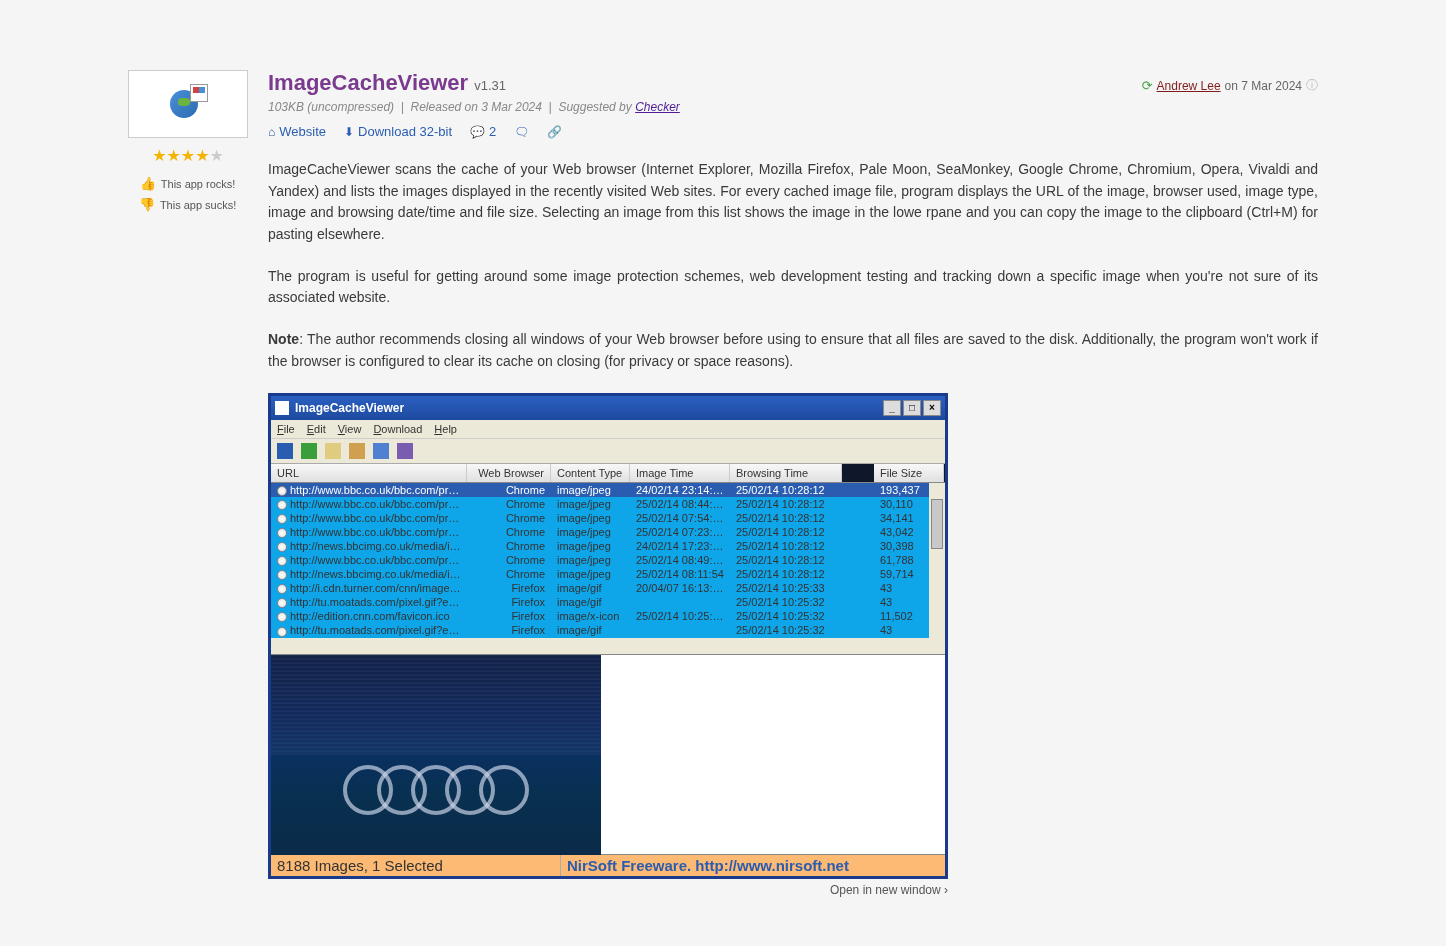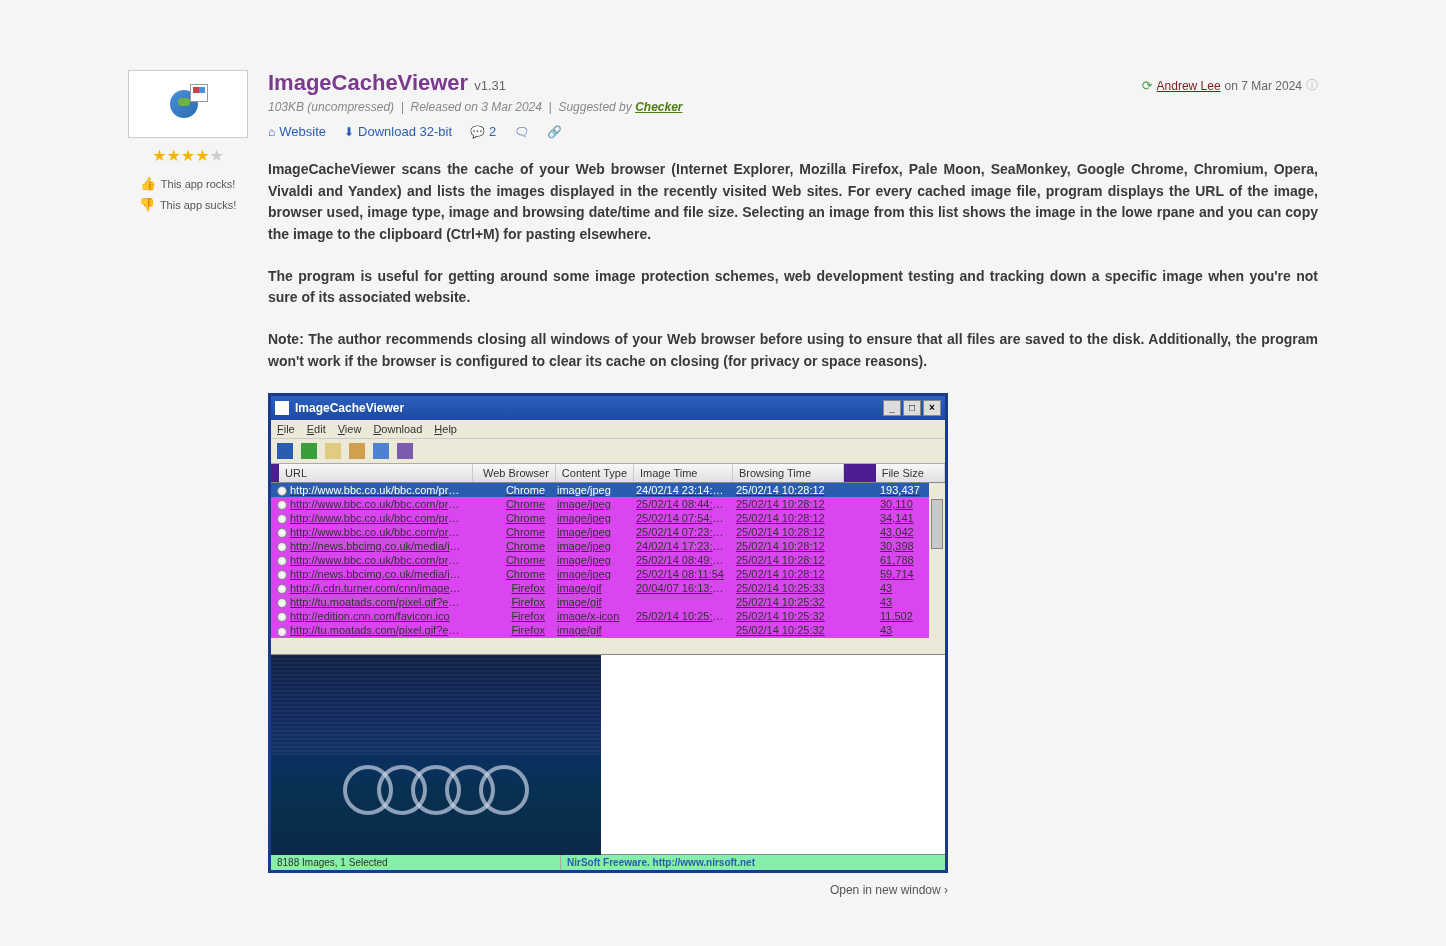--- a/index.html
+++ b/index.html
@@ -23,68 +23,68 @@
 .thumb-down { color: #999; font-size: 13px; }
 .title-row { display: flex; align-items: baseline; justify-content: space-between; }
 .title-left { display: flex; align-items: baseline; gap: 6px; }
 h1 { font-size: 22px; color: #7a3a8d; font-weight: bold; }
 .version { font-size: 13px; color: #666; }
 .contributor { font-size: 12px; color: #666; display: flex; align-items: center; gap: 4px; }
 .contributor a { color: #7f1d1d; text-decoration: underline; }
 .refresh-icon { color: #4a9e4a; font-size: 13px; }
 .info-icon { color: #bbb; font-size: 12px; }
 .meta-row { font-size: 12px; color: #888; font-style: italic; margin-top: 4px; }
-.meta-row a { color: #4d7c0f; text-decoration: underline; font-weight: bold; }
+.meta-row a { color: #4c1d95; text-decoration: underline; }
 .links-row { margin-top: 10px; display: flex; gap: 18px; align-items: center; font-size: 13px; }
 .links-row a { color: #2a5db0; text-decoration: none; display: inline-flex; align-items: center; gap: 4px; }
 .icon-sm { font-size: 12px; }
-.description { margin-top: 20px; color: #3a3a3a; line-height: 1.55; text-align: justify; font-weight: bold; }
+.description { margin-top: 20px; color: #3a3a3a; line-height: 1.55; text-align: justify; }
 .description p { margin-bottom: 20px; }
 .screenshot-wrap { margin-top: 20px; }
 .screenshot { border: 3px solid #1a3a8b; width: 680px; font-family: Tahoma, sans-serif; font-size: 11px; background: #ece9d8; }
 .titlebar { background: linear-gradient(#2b5fc0, #1d4aa0); color: #fff; padding: 4px 4px; display: flex; align-items: center; justify-content: space-between; font-weight: bold; font-size: 12px; }
 .titlebar-left { display: flex; align-items: center; gap: 6px; }
 .win-icon { width: 14px; height: 14px; background: #fff; display: inline-block; }
 .win-ctrls { display: flex; }
 .win-btn { width: 18px; height: 16px; background: #ddd; border: 1px solid #888; margin-left: 2px; font-size: 10px; text-align: center; line-height: 13px; color: #000; }
 .menubar { background: #ece9d8; padding: 3px 6px; display: flex; gap: 12px; border-bottom: 1px solid #ccc; }
 .menubar span { color: #333; }
 .menubar span::first-letter { text-decoration: underline; }
 .toolbar { background: #ece9d8; padding: 4px 6px; display: flex; gap: 8px; border-bottom: 1px solid #aaa; }
 .tool-icon { width: 16px; height: 16px; display: inline-block; }
 .tool-save { background: #2a5db0; }
 .tool-refresh { background: #3a9e3a; }
 .tool-copy { background: #e0cc80; }
 .tool-props { background: #d0a050; }
 .tool-find { background: #5080d0; }
 .tool-exit { background: #7a5db0; }
-.table-head { display: flex; background: #4c1d95; border-bottom: 1px solid #888; padding-left: 8px; }
+.table-head { display: flex; background: #0f172a; border-bottom: 1px solid #888; }
 .th { padding: 3px 6px; border-right: 1px solid #ccc; background: linear-gradient(#f8f8f8, #e0e0e0); font-size: 11px; white-space: nowrap; overflow: hidden; }
-.table-body { background: #d946ef; max-height: 180px; overflow: hidden; position: relative; text-decoration: underline; }
+.table-body { background: #0ea5e9; max-height: 180px; overflow: hidden; position: relative; }
 .tr { display: flex; padding: 0; font-size: 11px; }
 .tr.selected { background: #2a5db0; color: #fff; }
 .td { padding: 1px 6px; white-space: nowrap; overflow: hidden; text-overflow: ellipsis; }
 .col-url { width: 196px; }
 .col-browser { width: 84px; text-align: right; }
 .col-content { width: 79px; }
 .col-imgtime { width: 100px; }
 .col-browsetime { width: 112px; }
 .col-size { width: 70px; margin-left: 32px; }
 .scroll-v { position: absolute; right: 0; top: 0; bottom: 0; width: 16px; background: #ece9d8; }
 .scroll-thumb { background: #c8c8c8; border: 1px solid #888; height: 50px; margin: 16px 2px 0; }
 .scroll-h { height: 16px; background: #ece9d8; display: flex; }
 .preview-pane { background: #fff; height: 200px; display: flex; border-top: 1px solid #888; }
 .preview-img { width: 330px; height: 200px; background: linear-gradient(180deg, #0a1530 0%, #0a2050 30%, #0a3060 50%, #083050 70%, #0a2a48 100%); position: relative; overflow: hidden; }
 .arena-rings { position: absolute; bottom: 20px; left: 30px; right: 30px; height: 90px; display: flex; justify-content: center; align-items: center; }
 .ring { width: 50px; height: 50px; border: 4px solid rgba(200,210,230,0.7); border-radius: 50%; margin: 0 -8px; }
 .crowd { position: absolute; top: 0; left: 0; right: 0; height: 100px; background: repeating-linear-gradient(0deg, rgba(50,80,140,0.4) 0px, rgba(30,50,100,0.3) 2px, rgba(60,90,150,0.4) 4px); }
-.statusbar { display: flex; background: #86efac; border-top: 1px solid #888; font-size: 10px; }
+.statusbar { display: flex; background: #fdba74; border-top: 1px solid #888; font-size: 15px; }
 .status-left { padding: 2px 6px; width: 290px; border-right: 1px solid #aaa; }
 .status-right { padding: 2px 6px; color: #2a5db0; font-weight: bold; }
-.open-new { font-size: 12px; color: #555; text-align: right; margin-top: 10px; width: 680px; cursor: pointer; }
+.open-new { font-size: 12px; color: #555; text-align: right; margin-top: 4px; width: 680px; cursor: pointer; }
 .bullet-icon { width: 10px; height: 10px; border: 1px solid #888; border-radius: 50%; display: inline-block; margin-right: 3px; vertical-align: middle; background: radial-gradient(#fff, #ddd); }
 </style>
 </head>
 <body>
 
 <div class="container">
   <div class="left-col">
     <div class="app-icon-box">
       <div class="app-icon-inner">
         <div class="globe"></div>

